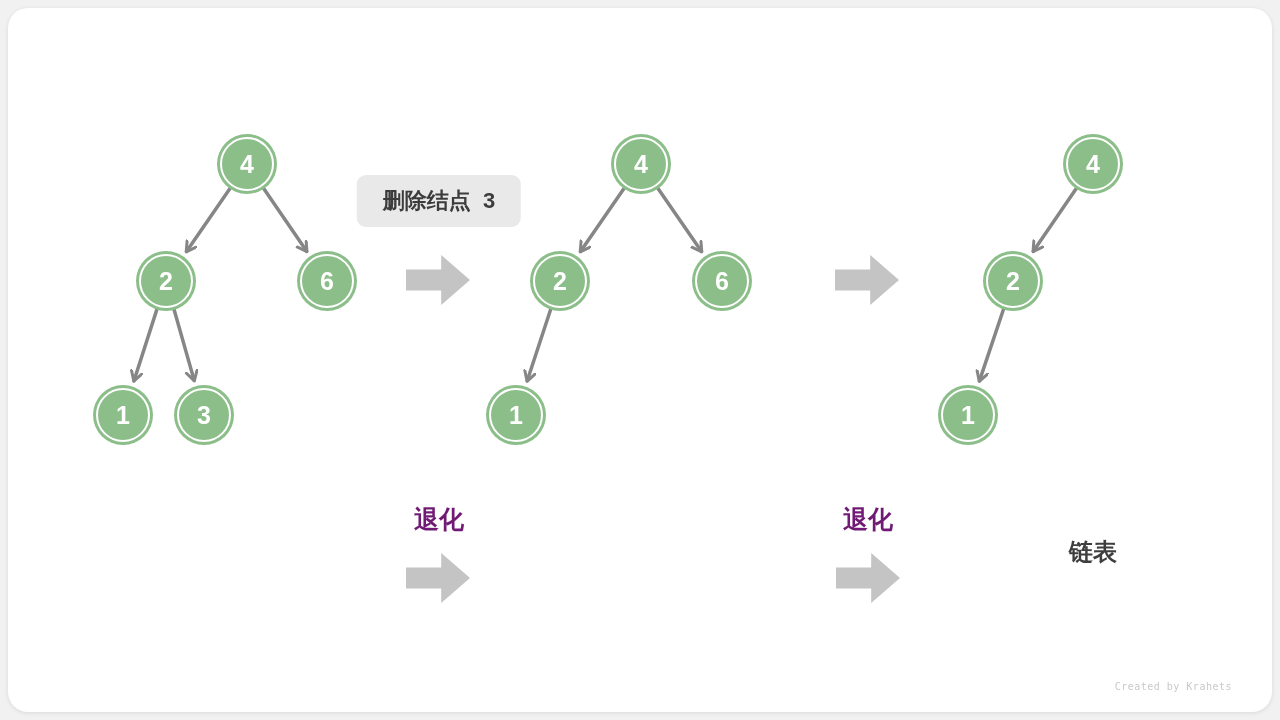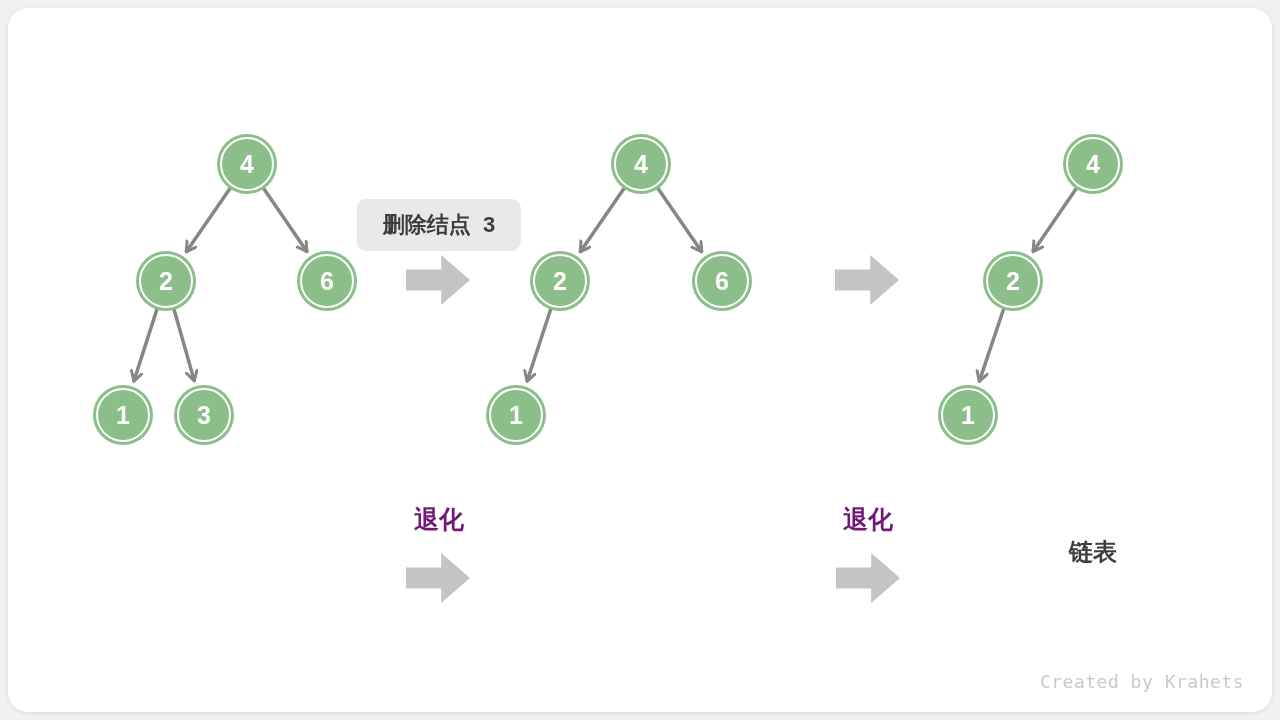--- a/index.html
+++ b/index.html
@@ -67,23 +67,23 @@
   .stage-label {
     position:absolute;
     transform:translate(-50%,-50%);
     color:#3e3e3e;
     font-weight:bold; font-size:24px;
     white-space:pre;
   }
 
   .watermark {
     position:absolute;
-    right:36px; bottom:28px;
+    right:48px; bottom:28px;
     font-family:"DejaVu Sans Mono", monospace;
-    font-size:18px;
+    font-size:10px;
     letter-spacing:0.5px;
     color:#c9c9c9;
   }
 </style>
 </head>
 <body>
 
 <div class="card"></div>
 
 <div class="board">
@@ -137,21 +137,21 @@
         <span>4</span>
       </div>
       <div class="node" style="left: 1013px; top: 281px;">
         <span>2</span>
       </div>
       <div class="node" style="left: 968px; top: 415px;">
         <span>1</span>
       </div>
     </div>
 
-  <div class="del-label" style="left: 439px; top: 225px;">删除结点  3</div>
+  <div class="del-label" style="left: 439px; top: 201px;">删除结点  3</div>
 
   <div class="block-arrow" style="left: 438px; top: 280px;"></div>
   <div class="block-arrow" style="left: 867px; top: 280px;"></div>
 
   <div class="degrade-label" style="left: 439px; top: 519px;">退化</div>
   <div class="degrade-label" style="left: 868px; top: 519px;">退化</div>
 
   <div class="block-arrow" style="left: 438px; top: 578px;"></div>
   <div class="block-arrow" style="left: 868px; top: 578px;"></div>
 

